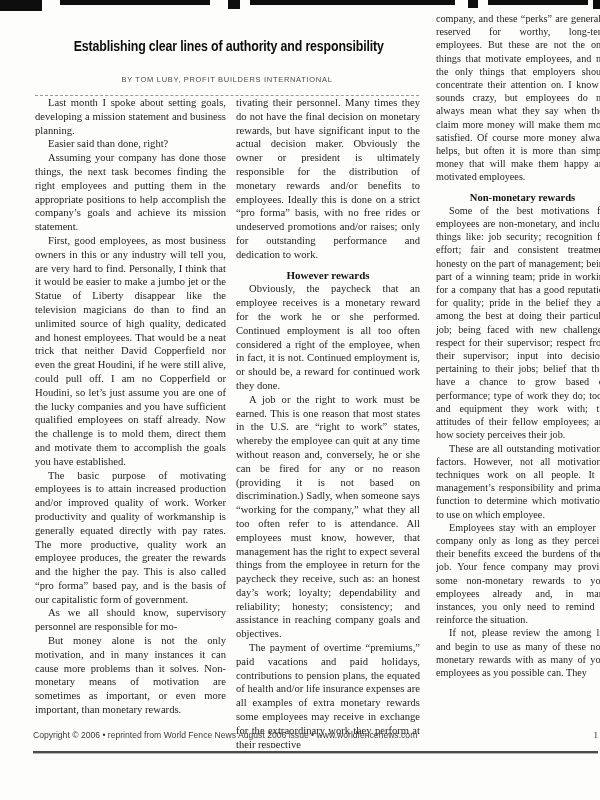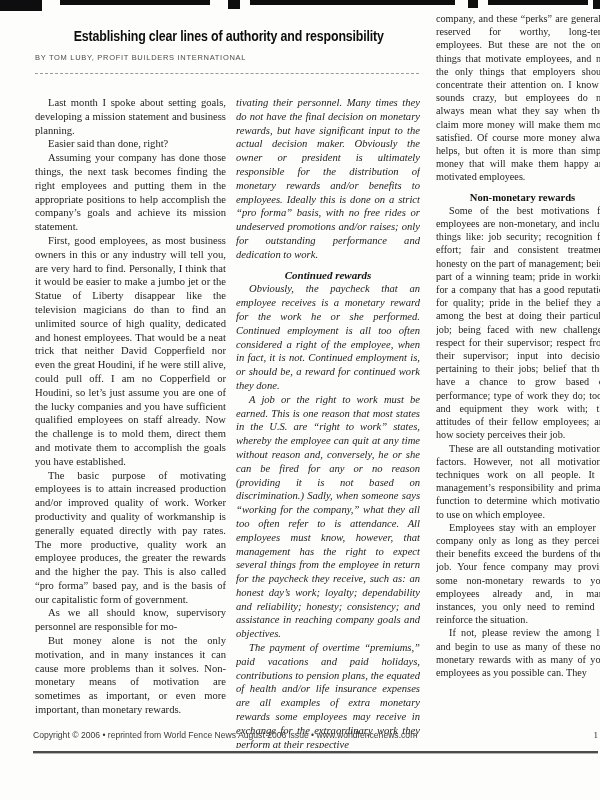--- a/index.html
+++ b/index.html
@@ -5,37 +5,37 @@
   html, body { margin:0; padding:0; background:#ffffff; }
   .page {
     position:relative; width:600px; height:800px;
     background:#fdfdfc; overflow:hidden;
     font-family:"Liberation Serif", serif; color:#1d1c1a;
   }
   
   .scan { position:absolute; background:#0e0e0e; }
 
   
-  .header { position:absolute; left:35px; top:27px; width:384px; text-align:left; }
+  .header { position:absolute; left:35px; top:37px; width:384px; text-align:center; }
   .title {
     margin:0; font-family:"Liberation Sans", sans-serif; font-weight:700;
     font-size:15.5px; color:#0d0d0d; white-space:nowrap;
     display:inline-block; transform:scaleX(0.80); transform-origin:center;
     letter-spacing:-0.2px;
   }
   .byline {
-    margin-top:8px; font-family:"Liberation Sans", sans-serif;
+    margin-top:20px; font-family:"Liberation Sans", sans-serif;
     font-size:7.5px; letter-spacing:0.7px; color:#4d4a46;
   }
   .header-rule { margin-top:11px; border-top:1px dashed #9a9a96; height:0; }
 
   
   .col { position:absolute; text-align:justify; overflow:hidden; }
   .col1 { left:35px;  top:96px; width:191px; height:652px; font-size:10.6px; line-height:13.8px; }
-  .col2 { left:236px; top:96px; width:184px; height:652px; font-size:10.6px; line-height:13.8px;font-style:italic; }
+  .col2 { left:236px; top:96px; width:184px; height:652px; font-size:10.6px; line-height:13.8px; }
   .col3 { left:424px; top:12px; width:173px; height:736px; font-size:10.2px; line-height:13.2px;margin-left:12px; }
   .col p { margin:0; text-indent:13px; }
   .col p.cont { text-indent:0; }
   .subhead {
     font-size:1.04em; font-weight:700; margin:7px 0 0 0;
     text-align:center; color:#141311;
   }
 
   
   .footer-rule {
@@ -75,21 +75,21 @@
     <p>Easier said than done, right?</p>
     <p>Assuming your company has done those things, the next task becomes finding the right employees and putting them in the appropriate positions to help accomplish the company’s goals and achieve its mission statement.</p>
     <p>First, good employees, as most business owners in this or any industry will tell you, are very hard to find. Personally, I think that it would be easier to make a jumbo jet or the Statue of Liberty disappear like the television magicians do than to find an unlimited source of high quality, dedicated and honest employees. That would be a neat trick that neither David Copperfield nor even the great Houdini, if he were still alive, could pull off. I am no Copperfield or Houdini, so let’s just assume you are one of the lucky companies and you have sufficient qualified employees on staff already. Now the challenge is to mold them, direct them and motivate them to accomplish the goals you have established.</p>
     <p>The basic purpose of motivating employees is to attain increased production and/or improved quality of work. Worker productivity and quality of workmanship is generally equated directly with pay rates. The more productive, quality work an employee produces, the greater the rewards and the higher the pay. This is also called “pro forma” based pay, and is the basis of our capitalistic form of government.</p>
     <p>As we all should know, supervisory personnel are responsible for mo-</p>
     <p>But money alone is not the only motivation, and in many instances it can cause more problems than it solves. Non-monetary means of motivation are sometimes as important, or even more important, than monetary rewards.</p>
   </div>
 
   <div class="col col2">
     <p class="cont">tivating their personnel. Many times they do not have the final decision on monetary rewards, but have significant input to the actual decision maker. Obviously the owner or president is ultimately responsible for the distribution of monetary rewards and/or benefits to employees. Ideally this is done on a strict “pro forma” basis, with no free rides or undeserved promotions and/or raises; only for outstanding performance and dedication to work.</p>
-    <h2 class="subhead">Continued rewards</h2>
+    <h2 class="subhead">However rewards</h2>
     <p>Obviously, the paycheck that an employee receives is a monetary reward for the work he or she performed. Continued employment is all too often considered a right of the employee, when in fact, it is not. Continued employment is, or should be, a reward for continued work they done.</p>
     <p>A job or the right to work must be earned. This is one reason that most states in the U.S. are “right to work” states, whereby the employee can quit at any time without reason and, conversely, he or she can be fired for any or no reason (providing it is not based on discrimination.) Sadly, when someone says “working for the company,” what they all too often refer to is attendance. All employees must know, however, that management has the right to expect several things from the employee in return for the paycheck they receive, such as: an honest day’s work; loyalty; dependability and reliability; honesty; consistency; and assistance in reaching company goals and objectives.</p>
     <p>The payment of overtime “premiums,” paid vacations and paid holidays, contributions to pension plans, the equated of health and/or life insurance expenses are all examples of extra monetary rewards some employees may receive in exchange for the extraordinary work they perform at their respective</p>
   </div>
 
   <div class="col col3">
     <p class="cont">company, and these “perks” are generally reserved for worthy, long-term employees. But these are not the only things that motivate employees, and not the only things that employers should concentrate their attention on. I know it sounds crazy, but employees do not always mean what they say when they claim more money will make them more satisfied. Of course more money always helps, but often it is more than simply money that will make them happy and motivated employees.</p>
     <h2 class="subhead">Non-monetary rewards</h2>
     <p>Some of the best motivations for employees are non-monetary, and include things like: job security; recognition for effort; fair and consistent treatment; honesty on the part of management; being part of a winning team; pride in working for a company that has a good reputation for quality; pride in the belief they are among the best at doing their particular job; being faced with new challenges; respect for their supervisor; respect from their supervisor; input into decisions pertaining to their jobs; belief that they have a chance to grow based on performance; type of work they do; tools and equipment they work with; the attitudes of their fellow employees; and how society perceives their job.</p>
     <p>These are all outstanding motivational factors. However, not all motivational techniques work on all people. It is management’s responsibility and primary function to determine which motivations to use on which employee.</p>

